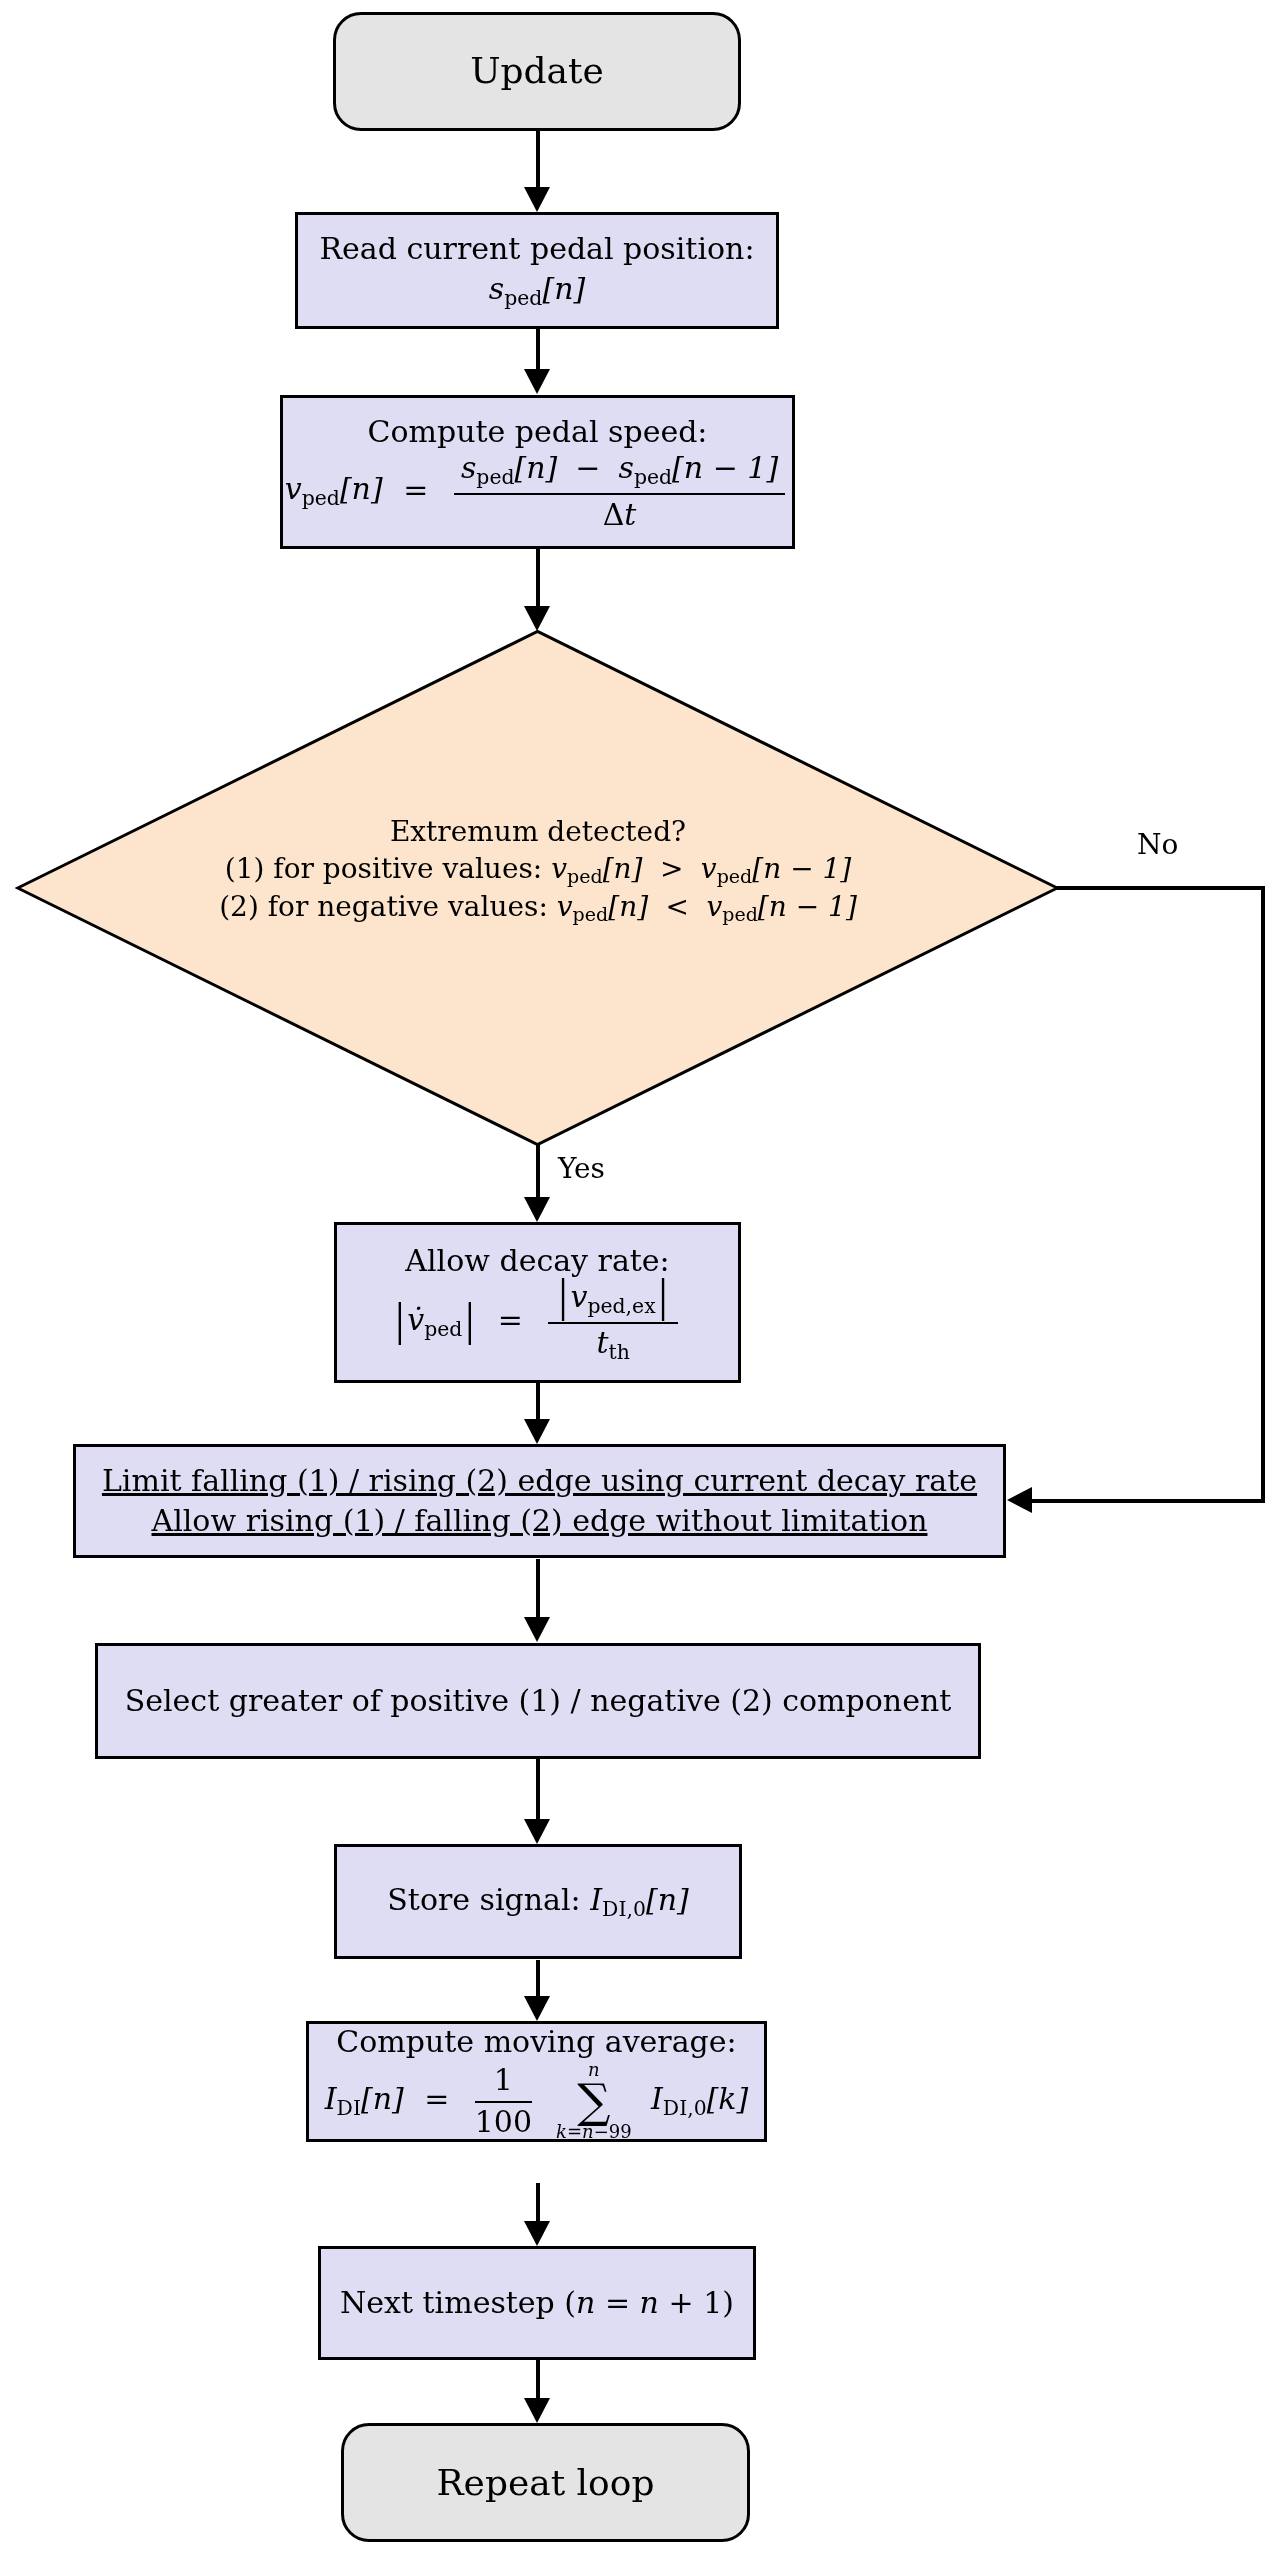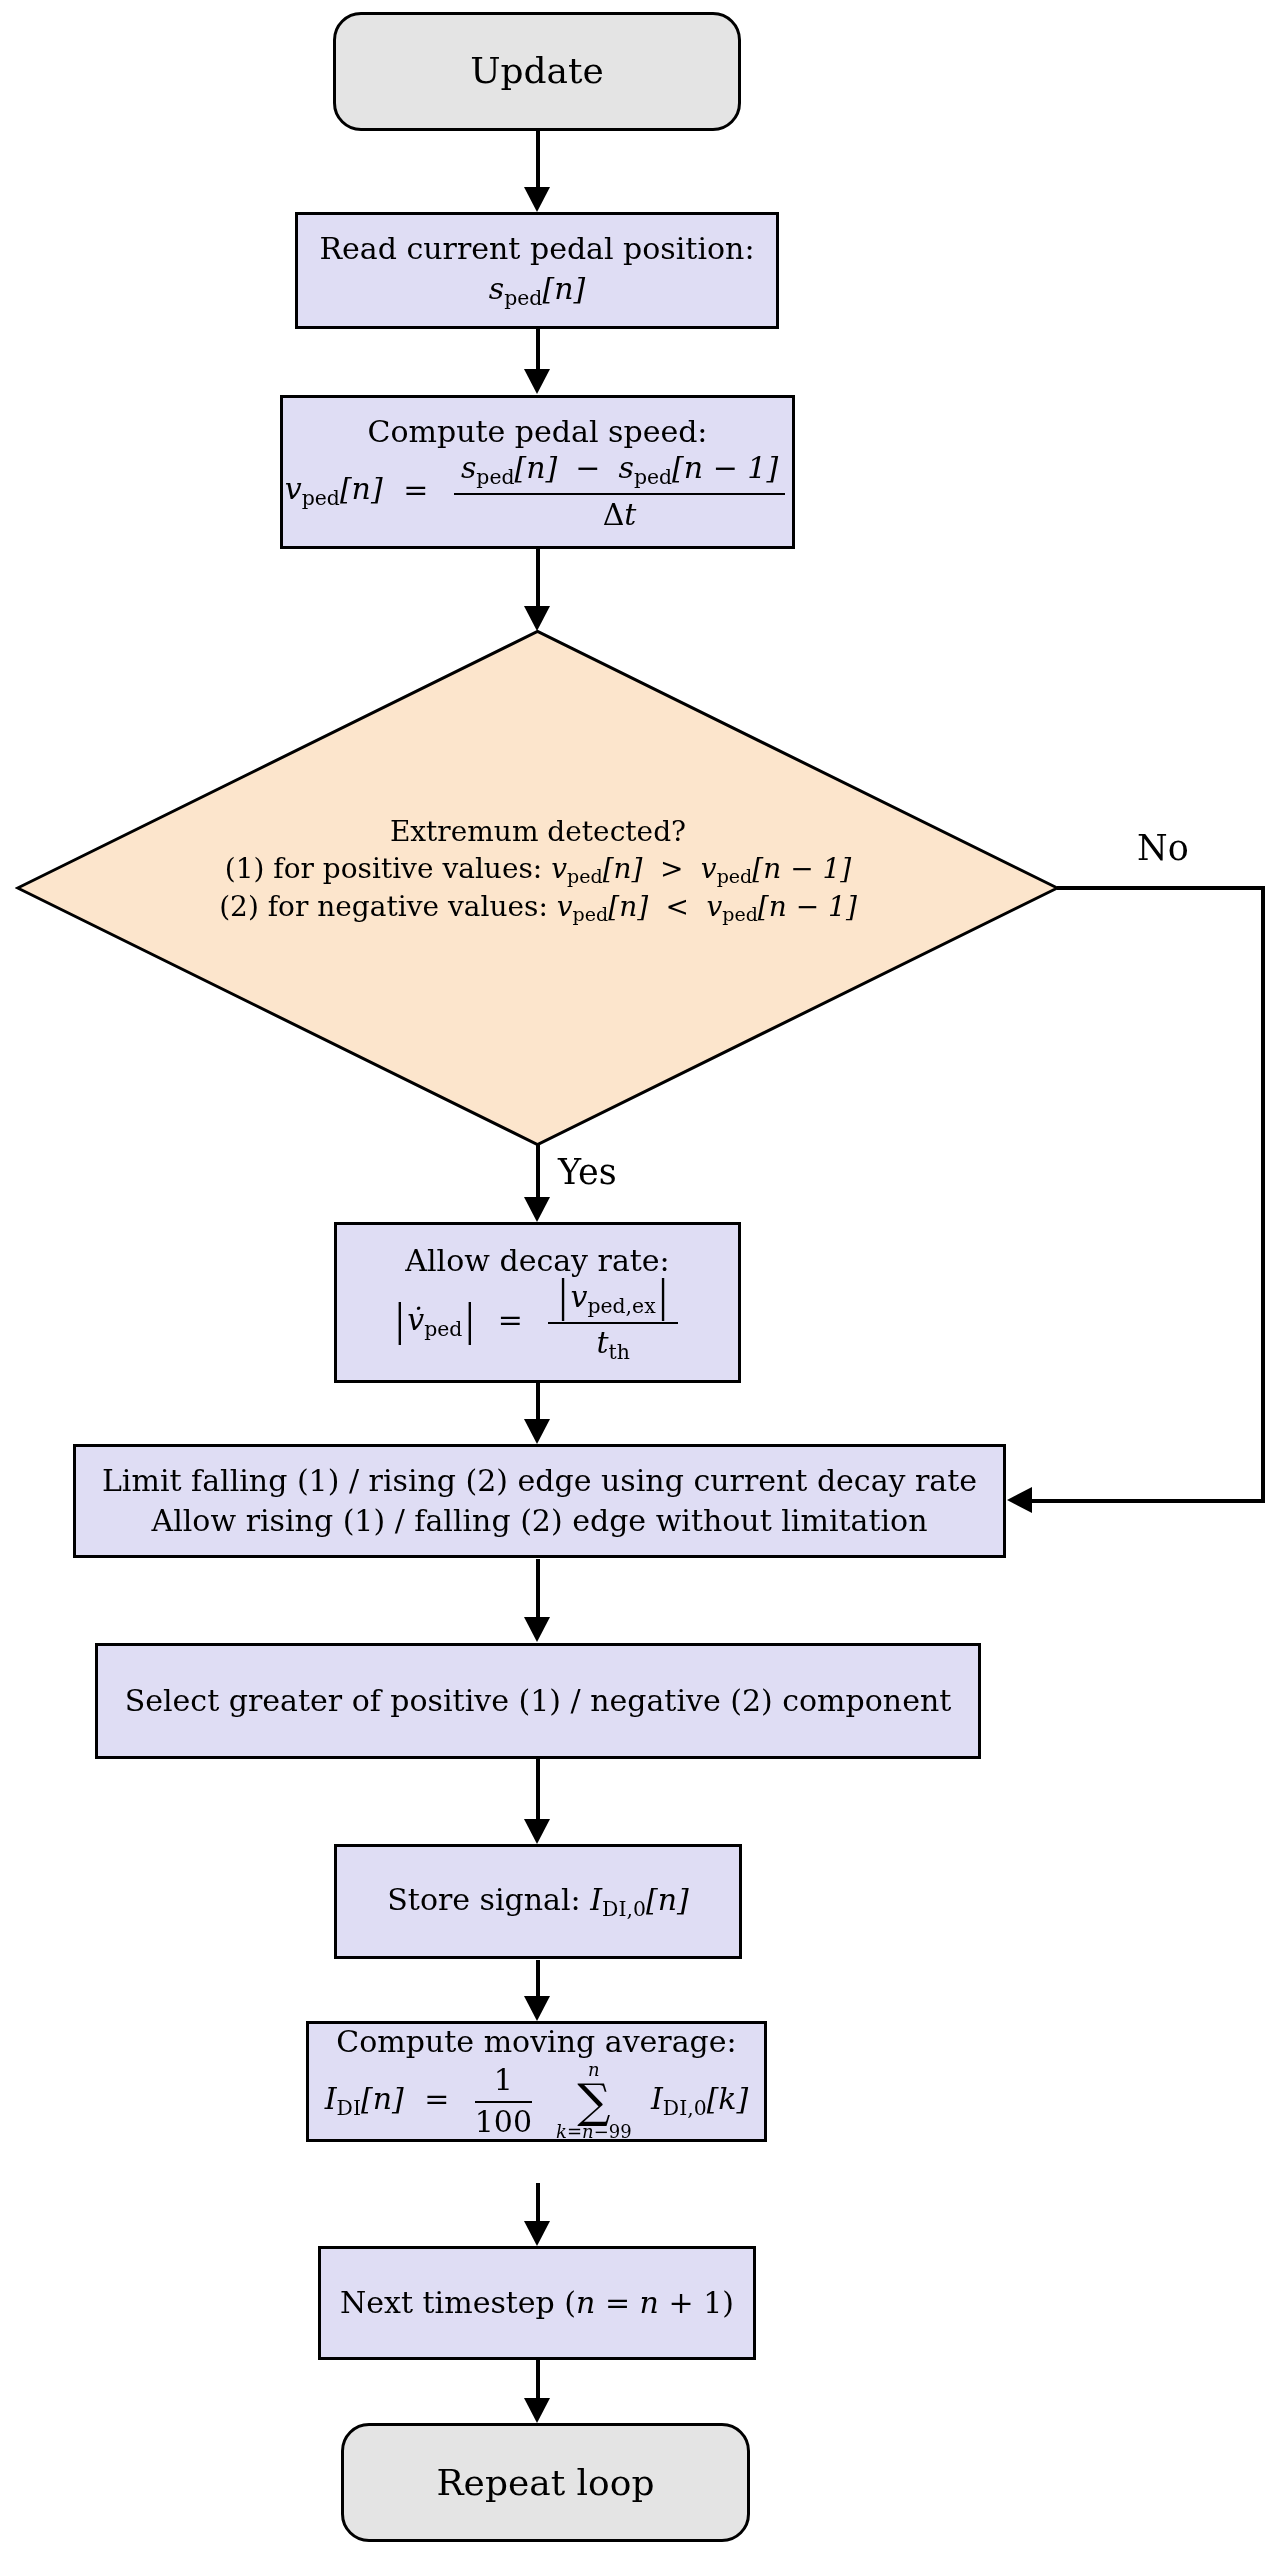--- a/index.html
+++ b/index.html
@@ -23,21 +23,21 @@
   .head-down {
     position:absolute; width:0; height:0;
     border-left:13.3px solid transparent; border-right:13.3px solid transparent;
     border-top:25.4px solid #000;
   }
   .head-left {
     position:absolute; width:0; height:0;
     border-top:13.3px solid transparent; border-bottom:13.3px solid transparent;
     border-right:25.4px solid #000;
   }
-  .edge-label { position:absolute; font-size:35px; }
+  .edge-label { position:absolute; font-size:28px; }
   .math { white-space:nowrap; }
   .nowrap { white-space:nowrap; }
   .it  { font-style:italic; }
   .sub { font-size:0.68em; vertical-align:-0.28em; }
   .bar { display:inline-block; transform:scaleY(1.45); margin:0 2.4px; }
   .eq  { margin:0 11px; }
   .op  { margin:0 8.5px; }
   .frac { display:inline-block; text-align:center; vertical-align:middle; margin:0 4.8px; line-height:1.15; }
   .frac .num { display:block; border-bottom:2.4px solid #000; padding:0 7.3px 3.6px; }
   .frac .den { display:block; padding-top:2.4px; }
@@ -127,21 +127,21 @@
       <span class="den">
         <span class="it">t</span><span class="sub">th</span>
       </span>
     </span>
   </div>
 </div>
 
 <div class="vline" style="left:536px; top:1383px; width:3.6px; height:38px;"></div>
 <div class="head-down" style="left:524px; top:1419px;"></div>
 
-<div class="node process" style="left:73px; top:1444px; width:933px; height:114px;">
+<div class="node process" style="left:73px; top:1444px; width:933px; height:114px;text-decoration:underline;">
   <div class="nowrap">Limit falling (1) / rising (2) edge using current decay rate</div>
   <div class="nowrap">Allow rising (1) / falling (2) edge without limitation</div>
 </div>
 
 <div class="vline" style="left:536px; top:1559px; width:3.6px; height:61px;"></div>
 <div class="head-down" style="left:524px; top:1617px;"></div>
 
 <div class="node process" style="left:95px; top:1643px; width:886px; height:116px;">
   <div class="nowrap">Select greater of positive (1) / negative (2) component</div>
 </div>

